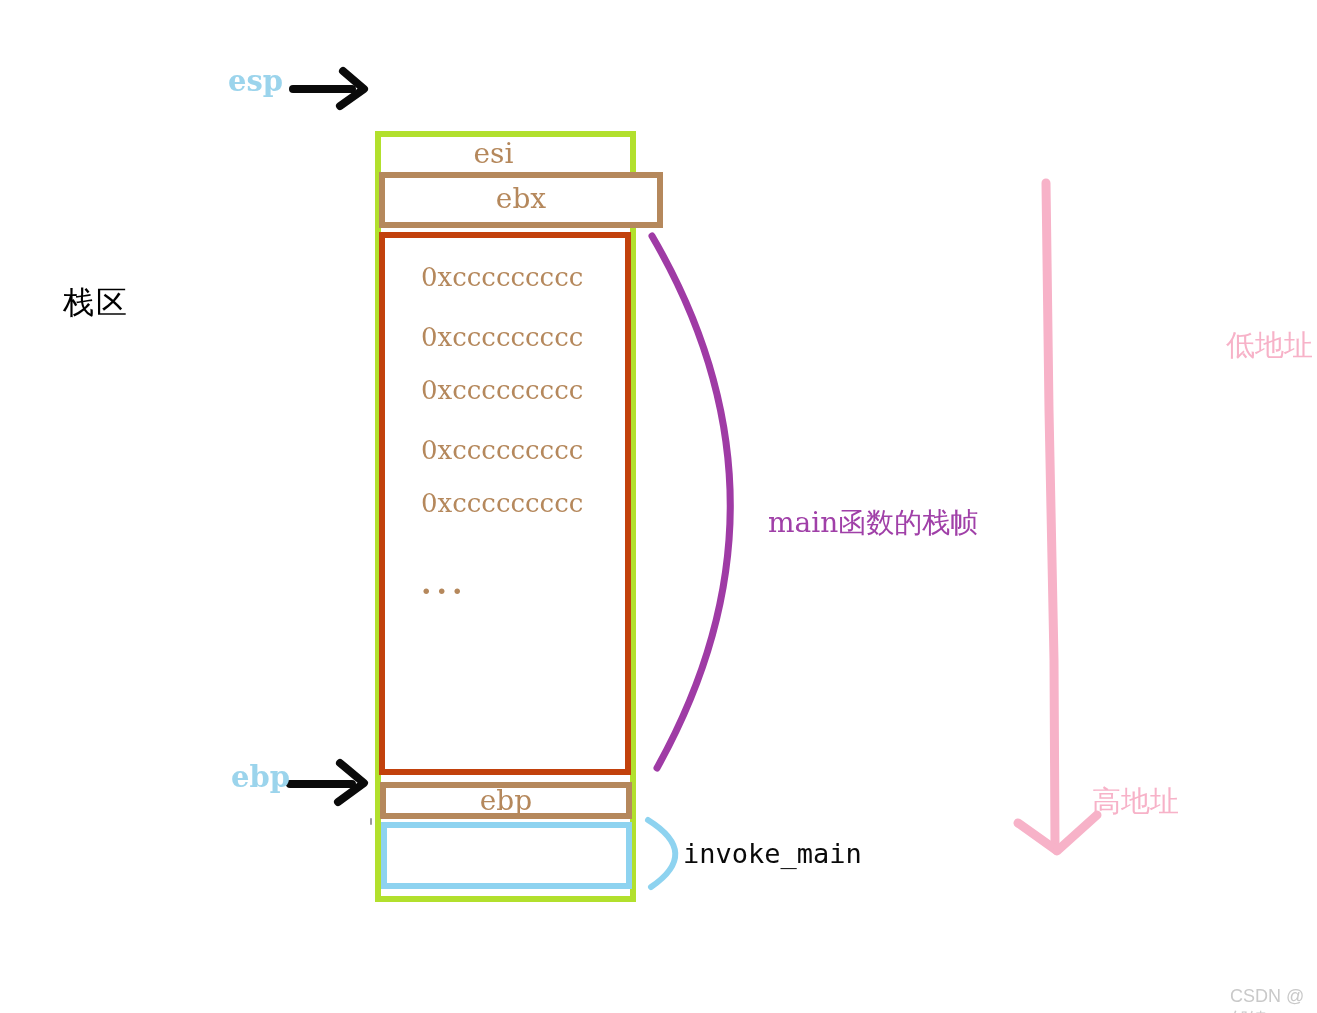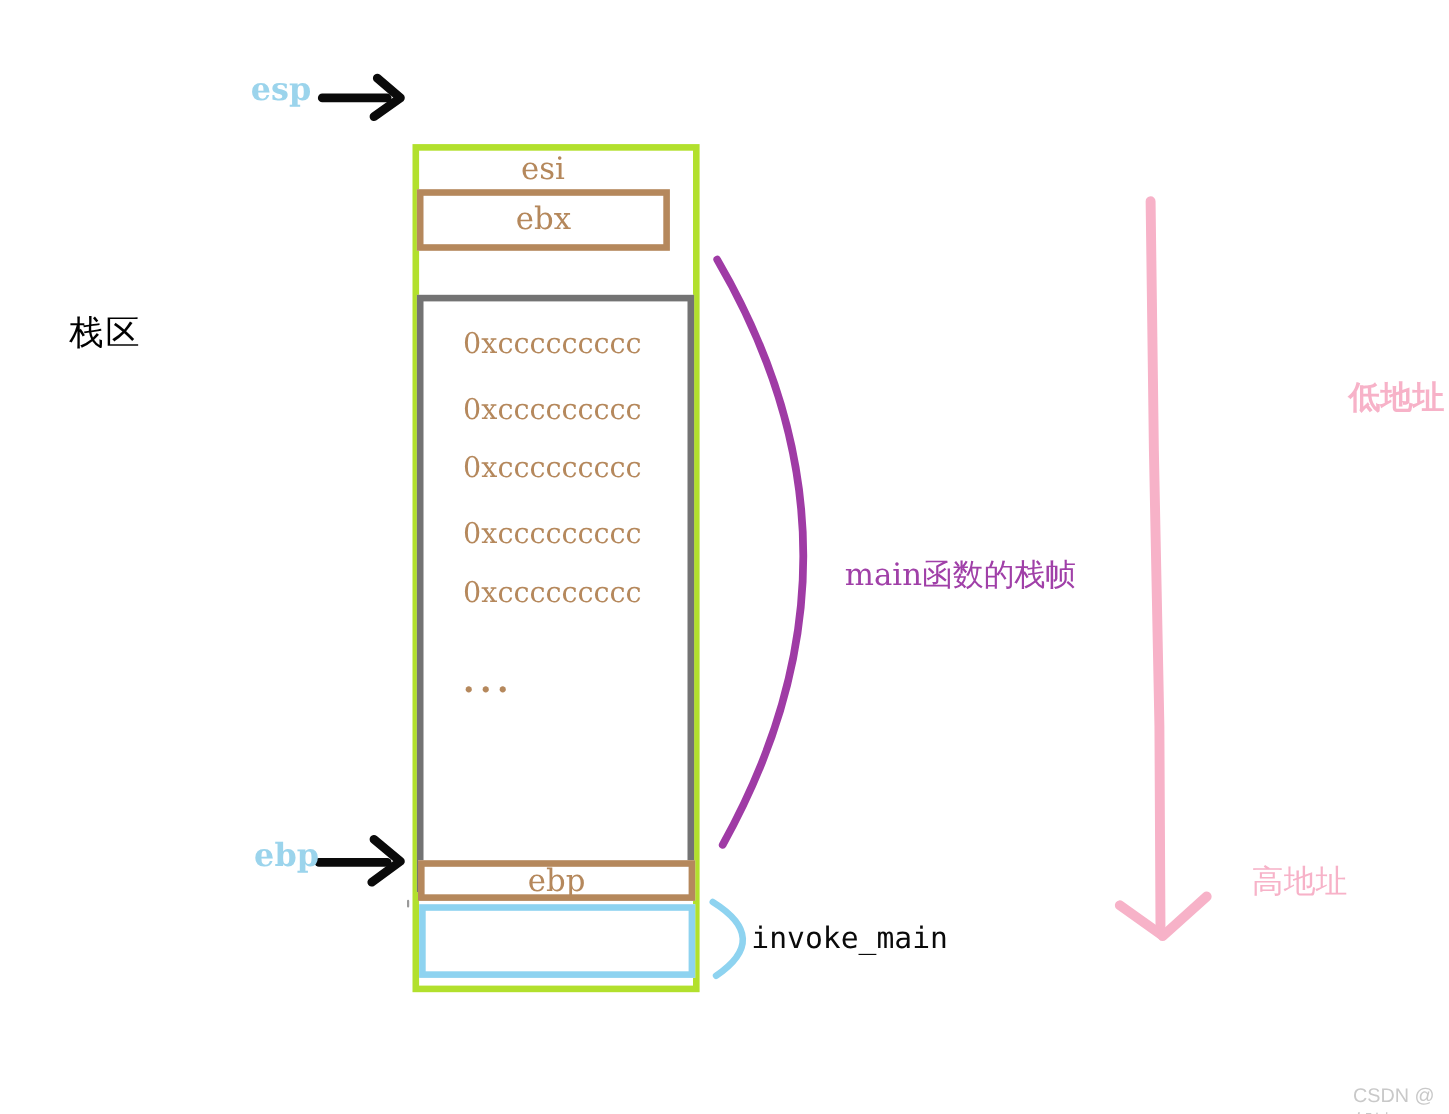--- a/index.html
+++ b/index.html
@@ -7,21 +7,21 @@
     position:relative;
     width:1317px;height:1013px;
     background:#ffffff;
     overflow:hidden;
     font-family:"DejaVu Serif", serif;
   }
   .abs{position:absolute;}
   .box{position:absolute;box-sizing:border-box;background:#ffffff;text-align:center;}
   .brown-border{border:6px solid #b5885c;}
   .green-border{border:6px solid #b2e02d;}
-  .purple-border{border:6px solid #737373;margin-top:36px;}
+  .purple-border{border:6px solid #c2410c;}
   .blue-border{border:6px solid #8ed3f0;}
   .reg-text{font-size:28px;color:#b5885c;}
   .pointer-label{font-size:29px;color:#9bd4ec;font-weight:bold;}
   .value-row{position:absolute;left:36px;font-size:26px;color:#b5885c;white-space:nowrap;}
   .ellipsis-row{position:absolute;left:36px;font-size:30px;color:#b5885c;letter-spacing:5px;font-weight:bold;}
   .pink-text{color:#f7b2c8;font-size:29px;}
   .frame-text{color:#a040a8;font-size:28px;white-space:nowrap;}
   .invoke-text{color:#0a0a0a;font-size:27px;font-family:"DejaVu Sans Mono", monospace;white-space:nowrap;}
   .region-text{color:#000000;font-size:31px;letter-spacing:2px;}
   .watermark{color:#c9c9c9;font-size:18px;font-family:"Liberation Sans", sans-serif;}
@@ -59,39 +59,39 @@
   <div class="abs region-text" style="left:63px;top:282px;text-align:center;">栈区</div>
 
   <div class="abs pointer-label" style="left:228px;top:64px;">esp</div>
   <div class="abs pointer-label" style="left:231px;top:760px;">ebp</div>
 
 
   <div class="box green-border" style="left:375px;top:131px;width:261px;height:771px;background:transparent;"></div>
 
   <div class="abs reg-text" style="left:375px;top:137px;width:237px;text-align:center;">esi</div>
 
-  <div class="box brown-border reg-text" style="left:379px;top:172px;width:230px;height:56px;line-height:42px;">ebx</div>
+  <div class="box brown-border reg-text" style="left:379px;top:172px;width:284px;height:56px;line-height:42px;">ebx</div>
 
   <div class="box purple-border" style="left:379px;top:232px;width:252px;height:543px;text-align:left;">
     <span class="value-row" style="top:24px;">0xccccccccc</span>
     <span class="value-row" style="top:84px;">0xccccccccc</span>
     <span class="value-row" style="top:137px;">0xccccccccc</span>
     <span class="value-row" style="top:197px;">0xccccccccc</span>
     <span class="value-row" style="top:250px;">0xccccccccc</span>
     <span class="ellipsis-row" style="top:328px;">...</span>
   </div>
 
   <div class="box brown-border reg-text" style="left:380px;top:782px;width:252px;height:37px;line-height:25px;">ebp</div>
 
   <div class="stray" style="left:370px;top:818px;"></div>
 
   <div class="box blue-border" style="left:381px;top:822px;width:251px;height:67px;"></div>
 
   <div class="abs frame-text" style="left:768px;top:504px;">main函数的栈帧</div>
 
   <div class="abs invoke-text" style="left:683px;top:838px;">invoke_main</div>
 
-  <div class="abs pink-text" style="left:1226px;top:342px;font-weight:bold;">低地址</div>
-  <div class="abs pink-text" style="left:1138px;top:782px;">高地址</div>
+  <div class="abs pink-text" style="left:1226px;top:326px;">低地址</div>
+  <div class="abs pink-text" style="left:1092px;top:782px;">高地址</div>
 
   <div class="abs watermark" style="left:1230px;top:986px;">CSDN @郁鲭</div>
 
 </div>
 
 </body></html>

